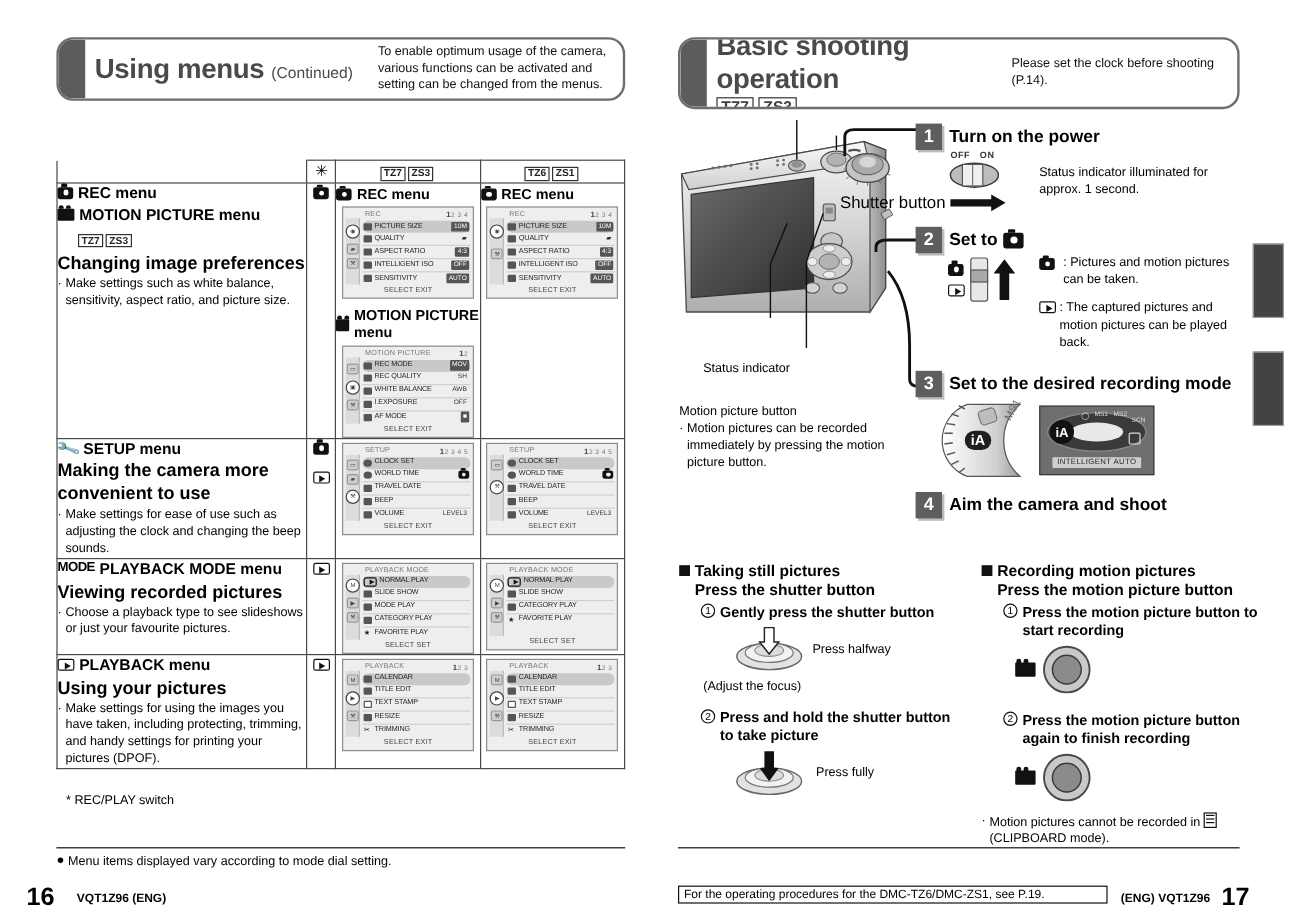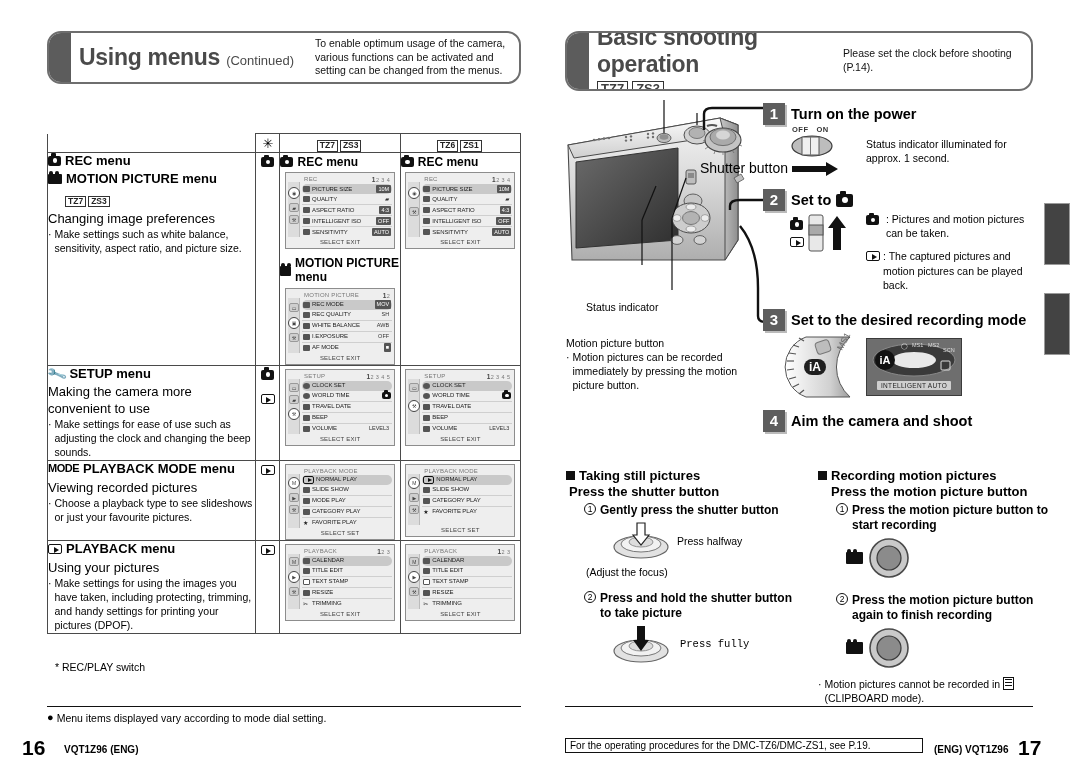--- a/index.html
+++ b/index.html
@@ -36,21 +36,21 @@
   }
   table.mt { position:absolute; left:47px; top:133px; width:474px;
              border-collapse:collapse; }
   table.mt td, table.mt th { border:1px solid #4a4a4a; vertical-align:top; padding:0; }
   .colhdr { height:14px; text-align:center; vertical-align:middle; }
   .cell-desc { width:208px; padding:6px 8px 8px 8px; }
   .cell-sw { width:24px; text-align:center; padding-top:6px; }
   .cell-shot { width:120px; padding:5px 5px 7px 5px; }
 
   .mtitle { font-size:13px; font-weight:bold; line-height:1.22; display:flex; align-items:center; gap:4px;}
-  .msub { font-size:13px; font-weight:normal; margin-top:3px; line-height:1.25;}
+  .msub { font-size:15px; font-weight:bold; margin-top:3px; line-height:1.25;}
   .mbody { font-size:10.5px; line-height:1.33; margin-top:1px; }
   .mbody .bullet { display:flex; gap:3px; }
   .mbody .bullet .dot { flex:0 0 auto; }
 
   
   .lcd {
     border:1px solid #8d8d8d; background:#eeeeee; width:110px;
     padding:2px 2px 3px 2px; margin:3px auto 0 auto; position:relative;
   }
   .lcd .ltitle { font-size:6px; color:#777; display:flex; justify-content:space-between;
@@ -832,41 +832,41 @@
 
   <div class="step" style="left:763px; top:410px;">
     <div class="stepnum">4</div>
     <div class="steptitle">Aim the camera and shoot</div>
   </div>
 
   <div style="position:absolute; left:566px; top:468px; width:250px;">
     <div class="sec-h">
       <span class="sq"></span><span>Taking still pictures</span>
     </div>
-    <div class="sec-h" style="margin:1px 0 0 3px;">Press the shutter button</div>
+    <div class="sec-h" style="margin:1px 0 0 13px;">Press the shutter button</div>
     <div style="display:flex; gap:4px; margin:4px 0 0 18px; align-items:flex-start;">
       <span class="num-c">1</span>
       <span class="sec-h2">Gently press the shutter button</span>
     </div>
     <div style="display:flex; align-items:center; margin:4px 0 0 44px; gap:5px;">
       <svg width="62" height="40" viewBox="0 0 62 40">
         <ellipse cx="31" cy="26" rx="27" ry="11" fill="#e2e2e2" stroke="#666" stroke-width="1.2"></ellipse>
         <ellipse cx="31" cy="23" rx="20" ry="8" fill="#f2f2f2" stroke="#777" stroke-width="1"></ellipse>
         <ellipse cx="31" cy="21" rx="12" ry="5" fill="#dcdcdc" stroke="#888" stroke-width="0.9"></ellipse>
         <path d="M27,2 L35,2 L35,14 L39,14 L31,24 L23,14 L27,14 Z" fill="#ffffff" stroke="#222" stroke-width="1.2"></path>
       </svg>
       <span class="stxt">Press halfway</span>
     </div>
     <div class="stxt" style="margin:4px 0 0 20px;">(Adjust the focus)</div>
 
     <div style="display:flex; gap:4px; margin:12px 0 0 18px; align-items:flex-start;">
       <span class="num-c">2</span>
       <span class="sec-h2" style="width:196px; line-height:1.25;">Press and hold the shutter button to take picture</span>
     </div>
-    <div style="display:flex; align-items:center; margin:3px 0 0 44px; gap:8px;font-family:Liberation Mono, monospace;">
+    <div style="display:flex; align-items:center; margin:3px 0 0 44px; gap:8px;">
       <svg width="62" height="40" viewBox="0 0 62 40">
         <ellipse cx="31" cy="27" rx="27" ry="11" fill="#e2e2e2" stroke="#666" stroke-width="1.2"></ellipse>
         <ellipse cx="31" cy="24" rx="20" ry="8" fill="#f2f2f2" stroke="#777" stroke-width="1"></ellipse>
         <ellipse cx="31" cy="22" rx="12" ry="5" fill="#dcdcdc" stroke="#888" stroke-width="0.9"></ellipse>
         <path d="M27,2 L35,2 L35,16 L39,16 L31,27 L23,16 L27,16 Z" fill="#111"></path>
       </svg>
       <span class="stxt">Press fully</span>
     </div>
   </div>
 

